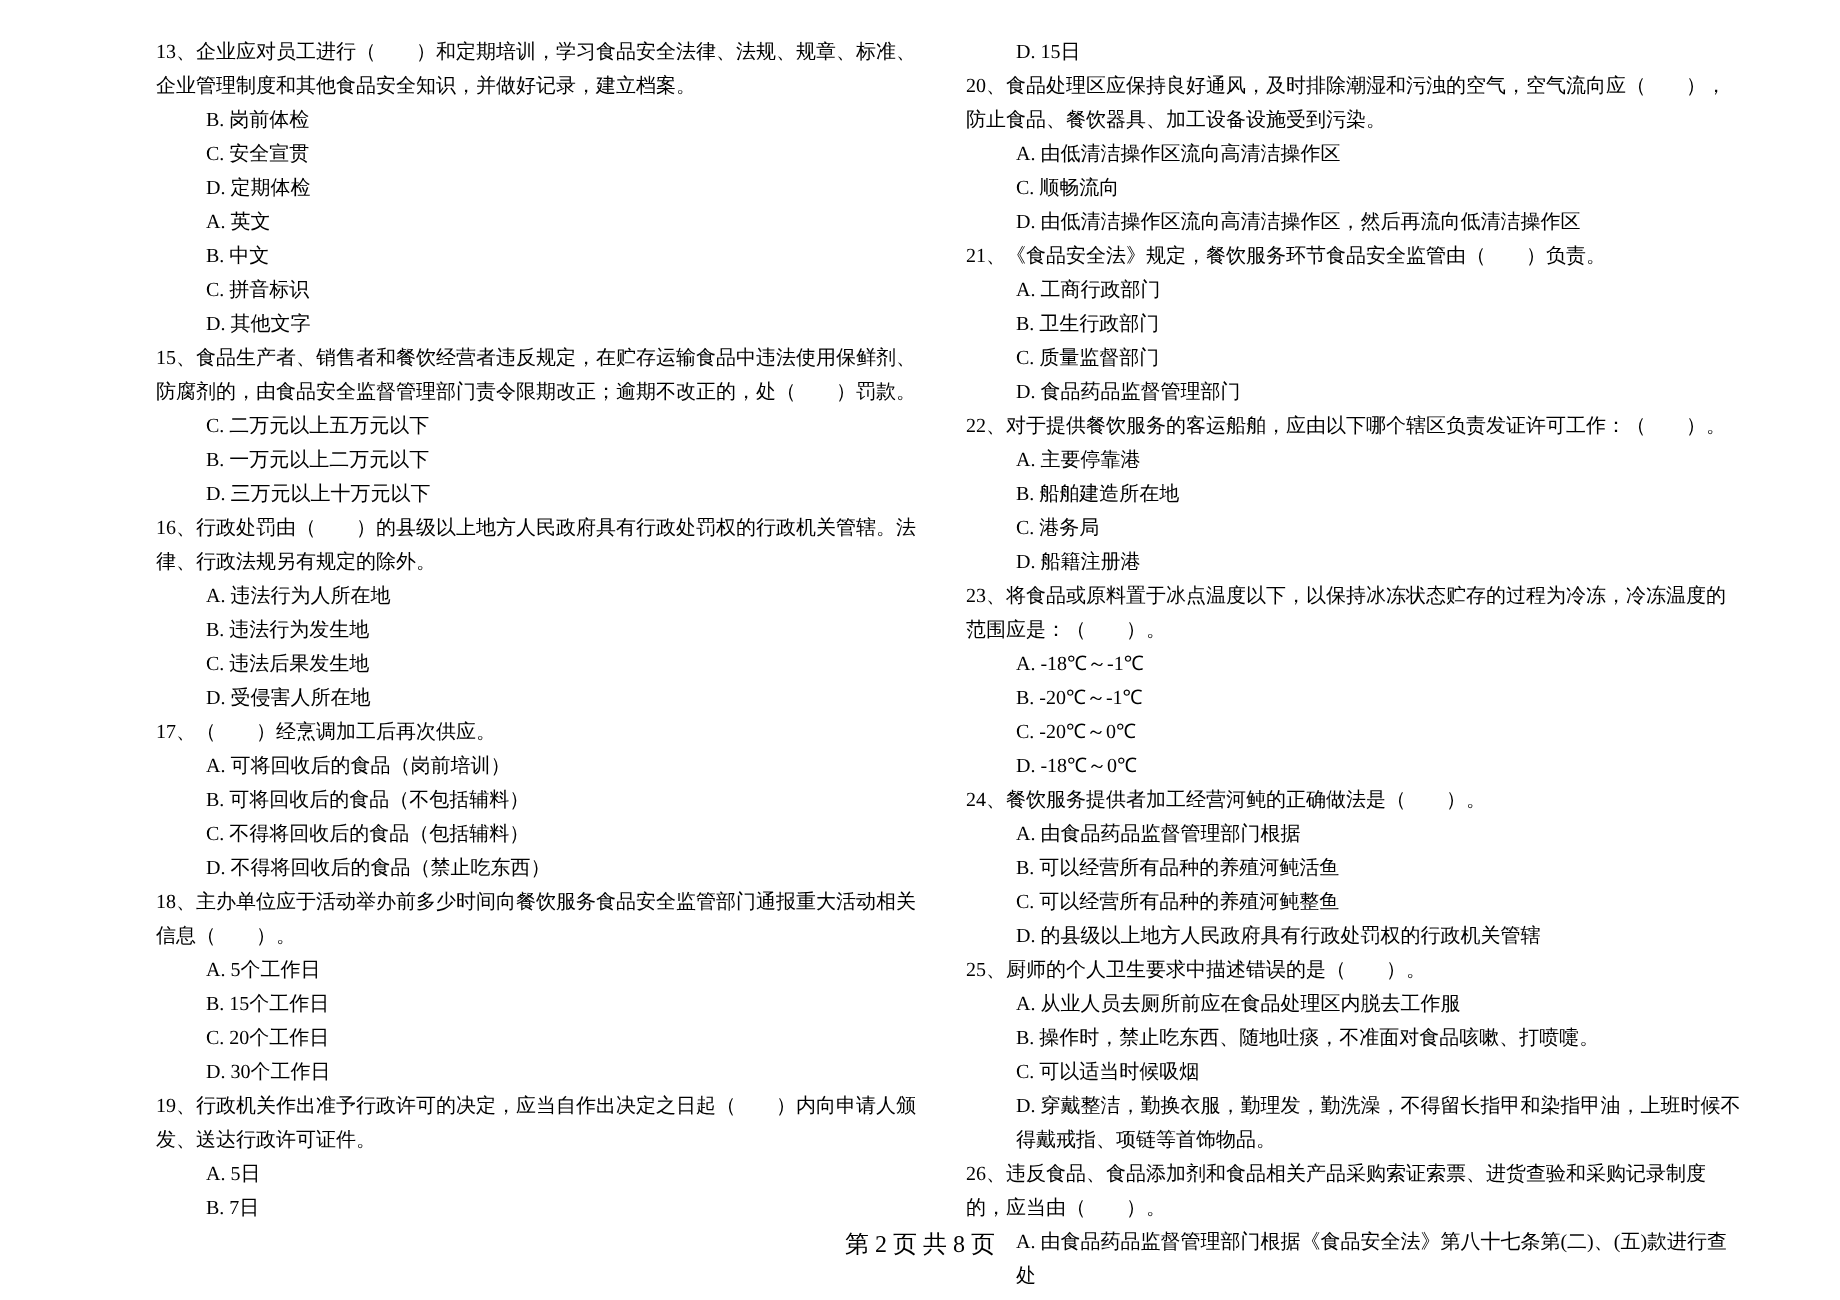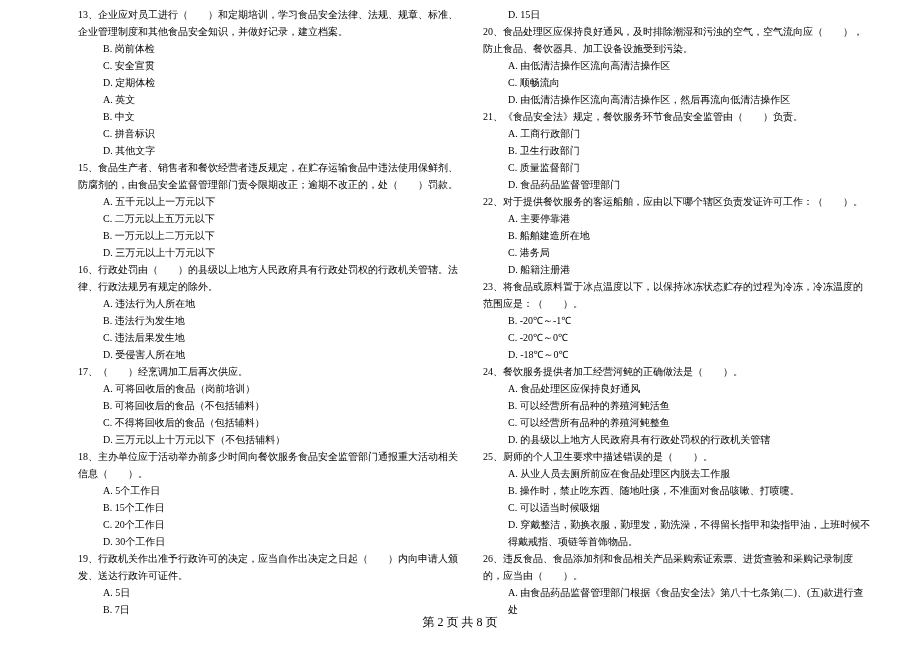--- a/index.html
+++ b/index.html
@@ -8,21 +8,21 @@
     width: 920px;
     height: 650px;
     font-family: "SimSun", "宋体", serif;
     font-size: 10px;
     background: #fff;
     color: #000;
     box-sizing: border-box;
   }
   .page {
     display: flex;
-    padding: 6px 40px 0 70px;
+    padding: 18px 40px 0 70px;
     height: 610px;
     box-sizing: border-box;
   }
   .col {
     flex: 1;
     padding: 0 8px;
     line-height: 1.7;
   }
   .q {
     margin: 0;
@@ -46,36 +46,35 @@
     <span class="opt">B. 岗前体检</span>
     <span class="opt">C. 安全宣贯</span>
     <span class="opt">D. 定期体检</span>
 
     <span class="opt">A. 英文</span>
     <span class="opt">B. 中文</span>
     <span class="opt">C. 拼音标识</span>
     <span class="opt">D. 其他文字</span>
 
     <div class="q">15、食品生产者、销售者和餐饮经营者违反规定，在贮存运输食品中违法使用保鲜剂、防腐剂的，由食品安全监督管理部门责令限期改正；逾期不改正的，处（　　）罚款。</div>
-    <span class="opt">A. 五千元以上一万元以下</span>
     <span class="opt">C. 二万元以上五万元以下</span>
     <span class="opt">B. 一万元以上二万元以下</span>
     <span class="opt">D. 三万元以上十万元以下</span>
 
     <div class="q">16、行政处罚由（　　）的县级以上地方人民政府具有行政处罚权的行政机关管辖。法律、行政法规另有规定的除外。</div>
     <span class="opt">A. 违法行为人所在地</span>
     <span class="opt">B. 违法行为发生地</span>
     <span class="opt">C. 违法后果发生地</span>
     <span class="opt">D. 受侵害人所在地</span>
 
     <div class="q">17、（　　）经烹调加工后再次供应。</div>
     <span class="opt">A. 可将回收后的食品（岗前培训）</span>
     <span class="opt">B. 可将回收后的食品（不包括辅料）</span>
     <span class="opt">C. 不得将回收后的食品（包括辅料）</span>
-    <span class="opt">D. 三万元以上十万元以下（不包括辅料）</span>
+    <span class="opt">D. 不得将回收后的食品（禁止吃东西）</span>
 
     <div class="q">18、主办单位应于活动举办前多少时间向餐饮服务食品安全监管部门通报重大活动相关信息（　　）。</div>
     <span class="opt">A. 5个工作日</span>
     <span class="opt">B. 15个工作日</span>
     <span class="opt">C. 20个工作日</span>
     <span class="opt">D. 30个工作日</span>
 
     <div class="q">19、行政机关作出准予行政许可的决定，应当自作出决定之日起（　　）内向申请人颁发、送达行政许可证件。</div>
     <span class="opt">A. 5日</span>
     <span class="opt">B. 7日</span>
@@ -96,26 +95,27 @@
     <span class="opt">C. 质量监督部门</span>
     <span class="opt">D. 食品药品监督管理部门</span>
 
     <div class="q">22、对于提供餐饮服务的客运船舶，应由以下哪个辖区负责发证许可工作：（　　）。</div>
     <span class="opt">A. 主要停靠港</span>
     <span class="opt">B. 船舶建造所在地</span>
     <span class="opt">C. 港务局</span>
     <span class="opt">D. 船籍注册港</span>
 
     <div class="q">23、将食品或原料置于冰点温度以下，以保持冰冻状态贮存的过程为冷冻，冷冻温度的范围应是：（　　）。</div>
+    <span class="opt">A. -18℃～-1℃</span>
     <span class="opt">B. -20℃～-1℃</span>
     <span class="opt">C. -20℃～0℃</span>
     <span class="opt">D. -18℃～0℃</span>
 
     <div class="q">24、餐饮服务提供者加工经营河鲀的正确做法是（　　）。</div>
-    <span class="opt">A. 食品处理区应保持良好通风</span>
+    <span class="opt">A. 由食品药品监督管理部门根据</span>
     <span class="opt">B. 可以经营所有品种的养殖河鲀活鱼</span>
     <span class="opt">C. 可以经营所有品种的养殖河鲀整鱼</span>
     <span class="opt">D. 的县级以上地方人民政府具有行政处罚权的行政机关管辖</span>
 
     <div class="q">25、厨师的个人卫生要求中描述错误的是（　　）。</div>
     <span class="opt">A. 从业人员去厕所前应在食品处理区内脱去工作服</span>
     <span class="opt">B. 操作时，禁止吃东西、随地吐痰，不准面对食品咳嗽、打喷嚏。</span>
     <span class="opt">C. 可以适当时候吸烟</span>
     <span class="opt">D. 穿戴整洁，勤换衣服，勤理发，勤洗澡，不得留长指甲和染指甲油，上班时候不得戴戒指、项链等首饰物品。</span>
 

